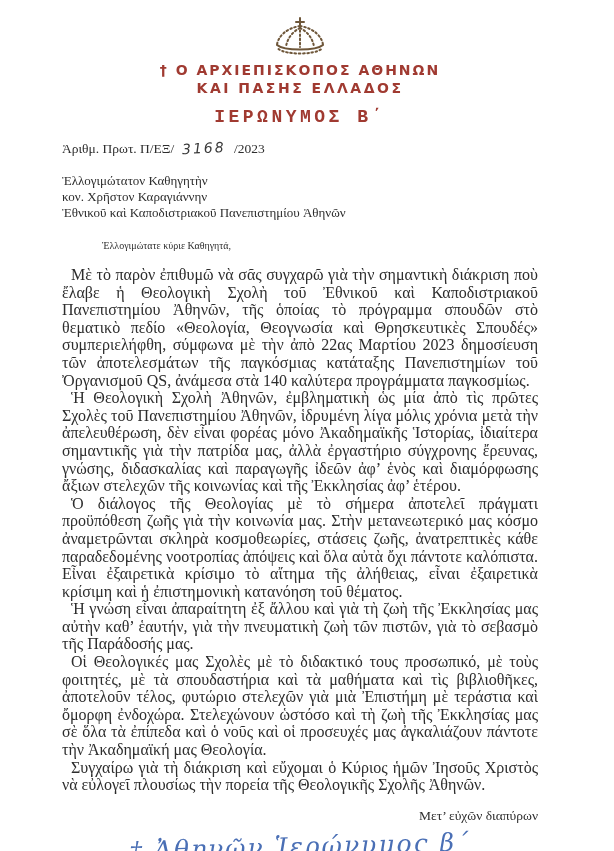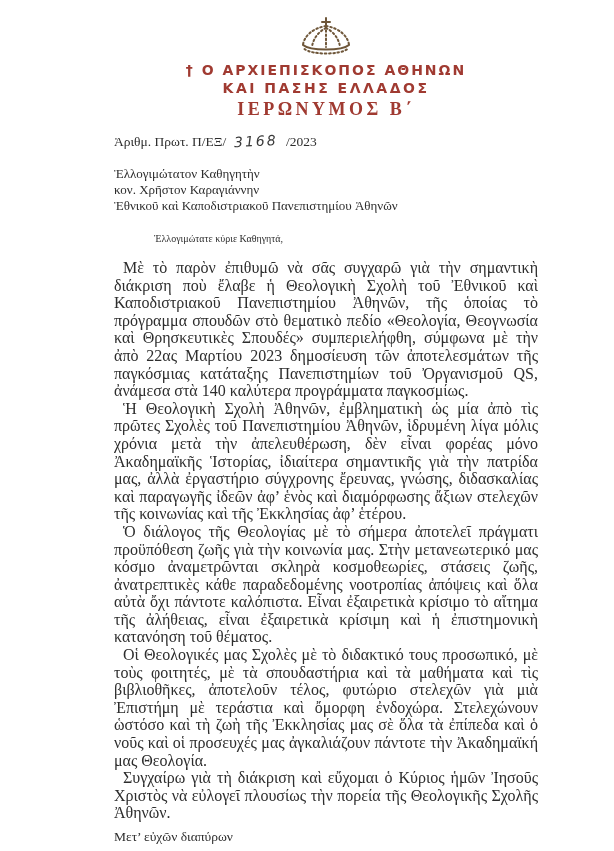--- a/index.html
+++ b/index.html
@@ -3,21 +3,21 @@
 <meta charset="utf-8">
 <style>
   html, body { margin: 0; padding: 0; background: #888; }
   .page {
     position: relative;
     width: 614px;
     height: 851px;
     margin: 0 auto;
     background: #ffffff;
     box-sizing: border-box;
-    padding: 16px 76px 0 114px;
+    padding: 16px 76px 0 62px;
     font-family: "Liberation Serif", serif;
     color: #2d2d2d;
     overflow: hidden;
   }
   .letterhead { text-align: center; }
   .crown-wrap { line-height: 0; margin-bottom: 2px; }
   .hdr-line1 {
     font-family: "DejaVu Sans", sans-serif;
     font-weight: bold;
     font-size: 14px;
@@ -27,26 +27,26 @@
   }
   .hdr-line2 {
     font-family: "DejaVu Sans", sans-serif;
     font-weight: bold;
     font-size: 14px;
     letter-spacing: 2.5px;
     color: #a03a31;
     margin-top: 2px;
   }
   .hdr-name {
-    font-family: Liberation Serif, serif;
+    font-family: Liberation Mono, monospace;
     font-weight: bold;
     font-size: 18px;
     letter-spacing: 3.5px;
     color: #a03a31;
-    margin-top: 3px;
+    margin-top: 11px;
   }
   .proto-row {
     display: flex;
     justify-content: space-between;
     align-items: baseline;
     margin-top: 13px;
     font-size: 13.5px;
   }
   .hand-number {
     font-family: "DejaVu Sans", sans-serif;
@@ -55,21 +55,21 @@
     color: #3a3a3a;
     letter-spacing: 2px;
     display: inline-block;
     transform: rotate(-3deg);
     margin: 0 8px;
   }
   .addressee { margin-top: 16px; font-size: 13px; line-height: 16px; }
   .salutation { margin-top: 19px; padding-left: 40px; font-size: 10px; }
   .body-text { margin-top: 15px; font-size: 16px; line-height: 17.6px; text-align: justify; }
   .body-text p { margin: 0; text-indent: 9px; }
-  .closing { text-align: left; font-size: 13.5px; margin-top: 7px; }
+  .closing { text-align: right; font-size: 13.5px; margin-top: 14px; }
   .signature {
     text-align: center;
     font-family: "DejaVu Serif", serif;
     font-style: italic;
     font-size: 25px;
     color: #4a6fb5;
     margin-top: 3px;
     height: 40px;
     line-height: 40px;
     transform: rotate(-1.5deg);
@@ -120,20 +120,21 @@
     <div>κον. Χρῆστον Καραγιάννην</div>
     <div>Ἐθνικοῦ καὶ Καποδιστριακοῦ Πανεπιστημίου Ἀθηνῶν</div>
   </div>
 
   <div class="salutation">Ἐλλογιμώτατε κύριε Καθηγητά,</div>
 
   <div class="body-text">
     <p>Μὲ τὸ παρὸν ἐπιθυμῶ νὰ σᾶς συγχαρῶ γιὰ τὴν σημαντικὴ διάκριση ποὺ ἔλαβε ἡ Θεολογικὴ Σχολὴ τοῦ Ἐθνικοῦ καὶ Καποδιστριακοῦ Πανεπιστημίου Ἀθηνῶν, τῆς ὁποίας τὸ πρόγραμμα σπουδῶν στὸ θεματικὸ πεδίο «Θεολογία, Θεογνωσία καὶ Θρησκευτικὲς Σπουδές» συμπεριελήφθη, σύμφωνα μὲ τὴν ἀπὸ 22ας Μαρτίου 2023 δημοσίευση τῶν ἀποτελεσμάτων τῆς παγκόσμιας κατάταξης Πανεπιστημίων τοῦ Ὀργανισμοῦ QS, ἀνάμεσα στὰ 140 καλύτερα προγράμματα παγκοσμίως.</p>
     <p>Ἡ Θεολογικὴ Σχολὴ Ἀθηνῶν, ἐμβληματικὴ ὡς μία ἀπὸ τὶς πρῶτες Σχολὲς τοῦ Πανεπιστημίου Ἀθηνῶν, ἱδρυμένη λίγα μόλις χρόνια μετὰ τὴν ἀπελευθέρωση, δὲν εἶναι φορέας μόνο Ἀκαδημαϊκῆς Ἱστορίας, ἰδιαίτερα σημαντικῆς γιὰ τὴν πατρίδα μας, ἀλλὰ ἐργαστήριο σύγχρονης ἔρευνας, γνώσης, διδασκαλίας καὶ παραγωγῆς ἰδεῶν ἀφ’ ἑνὸς καὶ διαμόρφωσης ἄξιων στελεχῶν τῆς κοινωνίας καὶ τῆς Ἐκκλησίας ἀφ’ ἑτέρου.</p>
     <p>Ὁ διάλογος τῆς Θεολογίας μὲ τὸ σήμερα ἀποτελεῖ πράγματι προϋπόθεση ζωῆς γιὰ τὴν κοινωνία μας. Στὴν μετανεωτερικό μας κόσμο ἀναμετρῶνται σκληρὰ κοσμοθεωρίες, στάσεις ζωῆς, ἀνατρεπτικὲς κάθε παραδεδομένης νοοτροπίας ἀπόψεις καὶ ὅλα αὐτὰ ὄχι πάντοτε καλόπιστα. Εἶναι ἐξαιρετικὰ κρίσιμο τὸ αἴτημα τῆς ἀλήθειας, εἶναι ἐξαιρετικὰ κρίσιμη καὶ ἡ ἐπιστημονικὴ κατανόηση τοῦ θέματος.</p>
+    <p>Ἡ γνώση εἶναι ἀπαραίτητη ἐξ ἄλλου καὶ γιὰ τὴ ζωὴ τῆς Ἐκκλησίας μας αὐτὴν καθ’ ἑαυτήν, γιὰ τὴν πνευματικὴ ζωὴ τῶν πιστῶν, γιὰ τὸ σεβασμὸ τῆς Παράδοσής μας.</p>
     <p>Οἱ Θεολογικές μας Σχολὲς μὲ τὸ διδακτικό τους προσωπικό, μὲ τοὺς φοιτητές, μὲ τὰ σπουδαστήρια καὶ τὰ μαθήματα καὶ τὶς βιβλιοθῆκες, ἀποτελοῦν τέλος, φυτώριο στελεχῶν γιὰ μιὰ Ἐπιστήμη μὲ τεράστια καὶ ὄμορφη ἐνδοχώρα. Στελεχώνουν ὡστόσο καὶ τὴ ζωὴ τῆς Ἐκκλησίας μας σὲ ὅλα τὰ ἐπίπεδα καὶ ὁ νοῦς καὶ οἱ προσευχές μας ἀγκαλιάζουν πάντοτε τὴν Ἀκαδημαϊκή μας Θεολογία.</p>
     <p>Συγχαίρω γιὰ τὴ διάκριση καὶ εὔχομαι ὁ Κύριος ἡμῶν Ἰησοῦς Χριστὸς νὰ εὐλογεῖ πλουσίως τὴν πορεία τῆς Θεολογικῆς Σχολῆς Ἀθηνῶν.</p>
   </div>
 
   <div class="closing">Μετ’ εὐχῶν διαπύρων</div>
 
   <div class="signature">† Ἀθηνῶν Ἱερώνυμος β΄</div>
 
   <div class="footer-caps">Ο ΑΡΧΙΕΠΙΣΚΟΠΟΣ ΑΘΗΝΩΝ ΚΑΙ ΠΑΣΗΣ ΕΛΛΑΔΟΣ</div>
 

